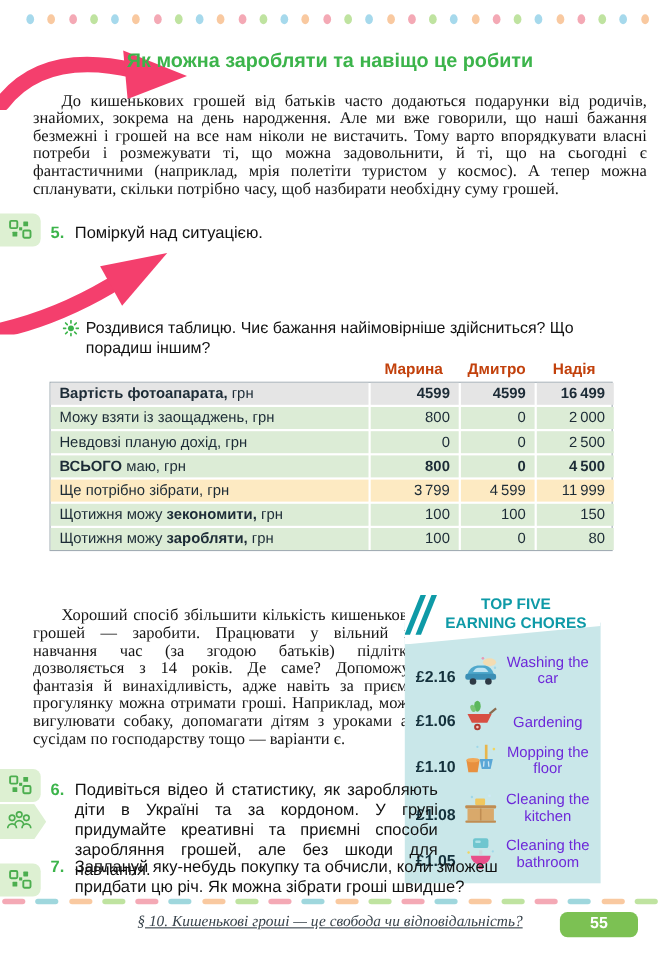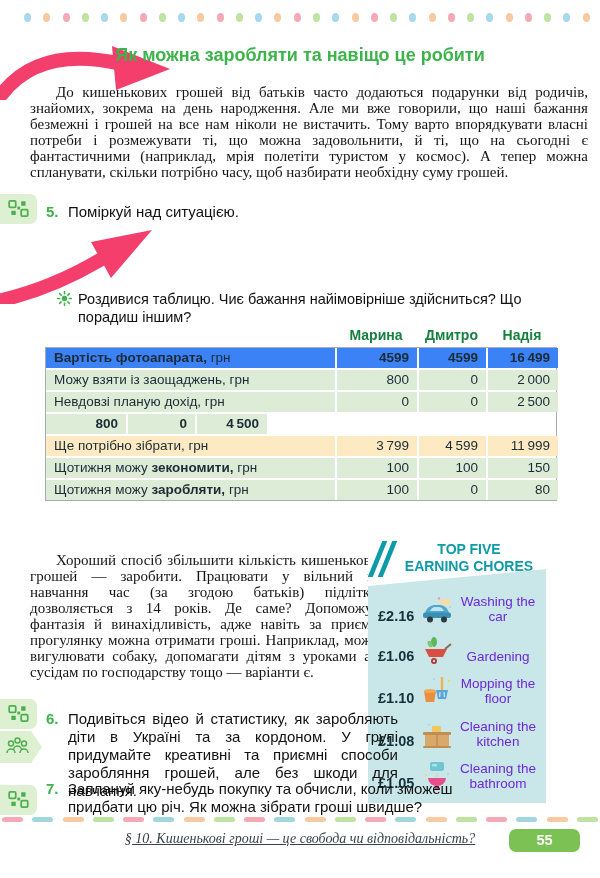--- a/index.html
+++ b/index.html
@@ -31,31 +31,31 @@
   .sunrow{position:absolute;left:57px;top:290px;width:515px;display:flex;font-size:14.5px;line-height:18px;}
   .sunrow .sicon{flex:none;width:21px;padding-top:1px;}
   
   .mqr{position:absolute;left:0;width:37px;height:30px;background:#ddf0d2;
        border-radius:0 7px 7px 0;display:flex;align-items:center;justify-content:center;}
   .mpeople{position:absolute;left:0;width:42px;height:32px;background:#ddf0d2;
        clip-path:polygon(0 0,74% 0,100% 50%,74% 100%,0 100%);
        display:flex;align-items:center;justify-content:center;}
   
   .thead{position:absolute;left:45px;top:325px;width:510px;display:flex;gap:2px;
-         font-size:14px;font-weight:bold;color:#15803d;}
+         font-size:14px;font-weight:bold;color:#c2410c;}
   .thead .c0{width:289px;flex:none;}
   .thead .c{text-align:center;line-height:20px;}
   .tbl{position:absolute;left:45px;top:347px;width:510px;border:1px solid #a2adb4;background:#fff;}
   .trow{display:flex;gap:2px;margin-bottom:2px;}
   .trow:last-child{margin-bottom:0;}
   .trow .cell{height:20px;line-height:20px;font-size:13.5px;color:#1c2b36;overflow:hidden;white-space:nowrap;}
   .trow .lbl{width:289px;flex:none;padding-left:8px;box-sizing:border-box;}
   .trow .v{text-align:right;padding-right:8px;box-sizing:border-box;}
   .w1{width:80px;flex:none;} .w2{width:67px;flex:none;} .w3{width:70px;flex:none;}
-  .bg-blue .cell{background:#3b82f6;} .bg-green .cell{background:#dcecd6;} .bg-yellow .cell{background:#fdeac2;}
+  .bg-blue .cell{background:#e5e5e5;} .bg-green .cell{background:#dcecd6;} .bg-yellow .cell{background:#fdeac2;}
   .bold{font-weight:bold;}
   
   .sb{position:absolute;left:368px;top:536px;width:178px;height:267px;}
   .sb-body{position:absolute;left:0;right:0;top:30px;bottom:0;background:#c9e7e9;}
   .sb-head{position:absolute;left:0;right:0;top:0;height:50px;background:#ffffff;
            clip-path:polygon(0 0,100% 0,100% 66%,0 100%);}
   .sb-head .stripe{position:absolute;top:5px;width:5px;height:36px;background:#0e9aa7;transform:skewX(-22deg);}
   .sb-title{position:absolute;left:28px;right:4px;top:5px;text-align:center;color:#0e9aa7;
             font-weight:bold;font-size:14px;line-height:17px;}
   .chores{position:absolute;left:4px;right:4px;top:52px;bottom:6px;display:flex;flex-direction:column;justify-content:space-around;}
@@ -180,20 +180,21 @@
       <span class="cell v w2">0</span>
       <span class="cell v w3">2 000</span>
     </div>
     <div class="trow bg-green">
       <span class="cell lbl"><span>Невдовзі планую дохід, грн</span><span class="bold"></span><span></span></span>
       <span class="cell v w1">0</span>
       <span class="cell v w2">0</span>
       <span class="cell v w3">2 500</span>
     </div>
     <div class="trow bg-green">
+      <span class="cell lbl"><span></span><span class="bold">ВСЬОГО</span><span> маю, грн</span></span>
       <span class="cell v w1 bold">800</span>
       <span class="cell v w2 bold">0</span>
       <span class="cell v w3 bold">4 500</span>
     </div>
     <div class="trow bg-yellow">
       <span class="cell lbl"><span>Ще потрібно зібрати, грн</span><span class="bold"></span><span></span></span>
       <span class="cell v w1">3 799</span>
       <span class="cell v w2">4 599</span>
       <span class="cell v w3">11 999</span>
     </div>

